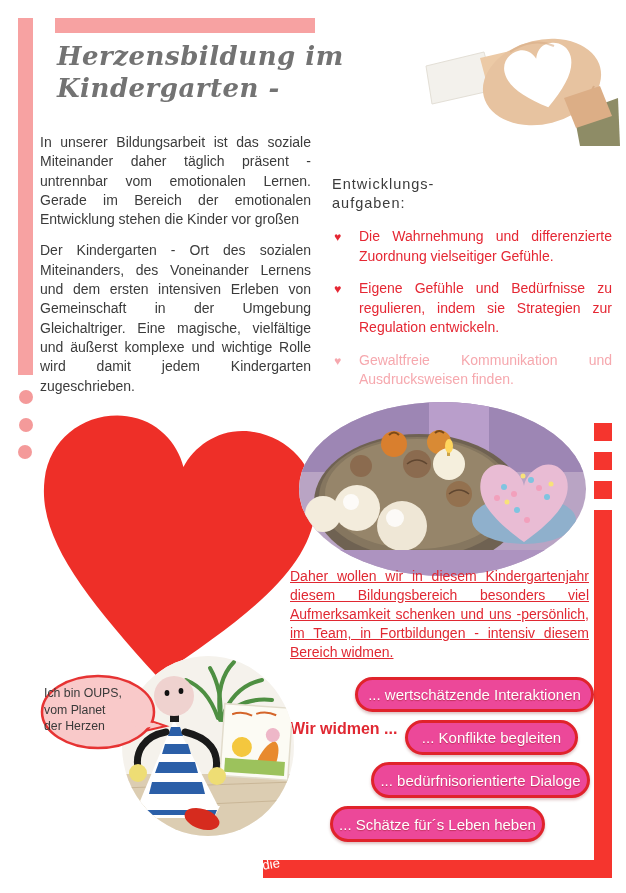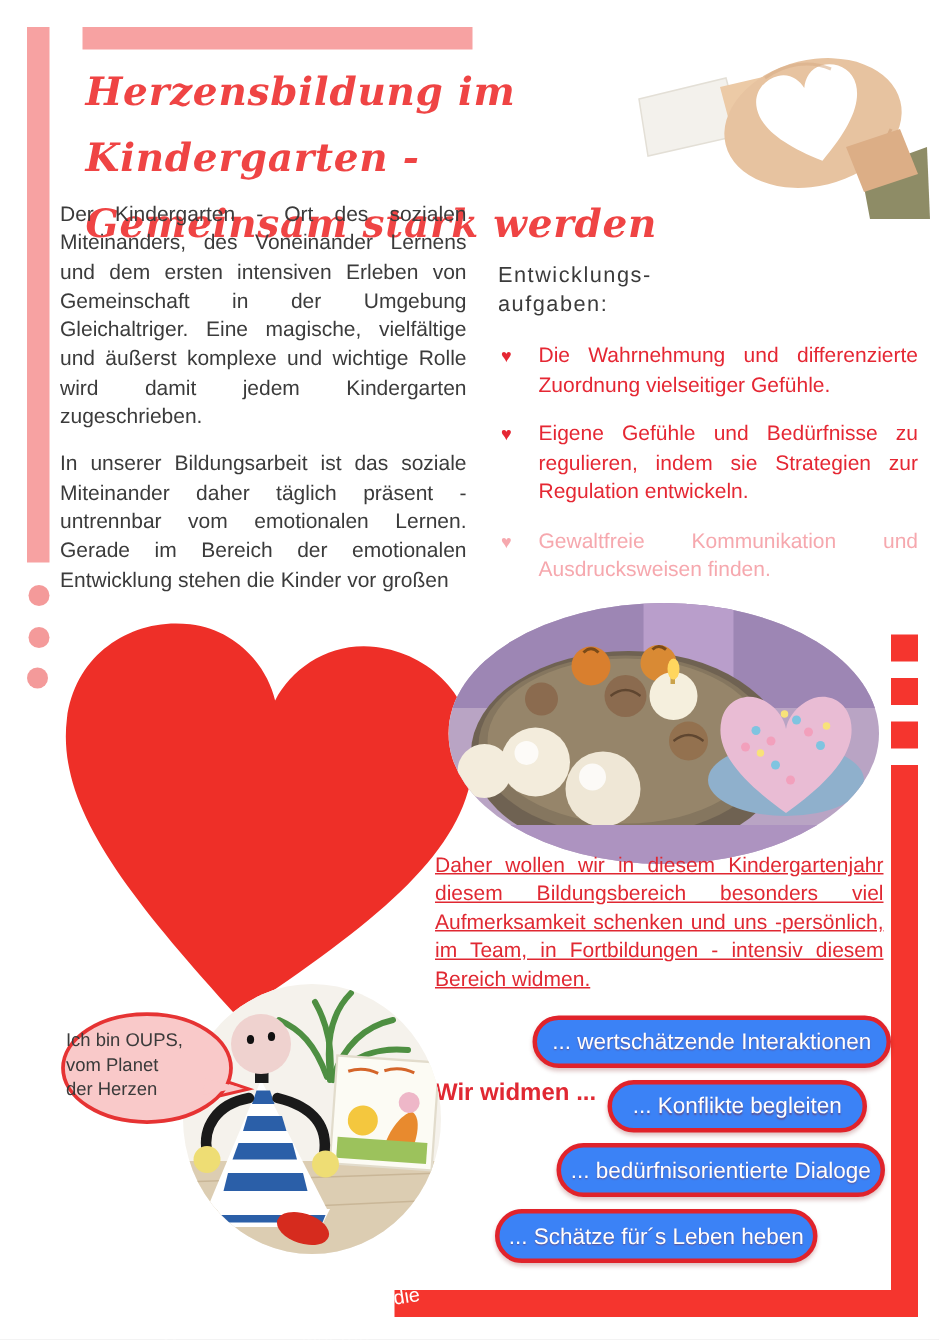--- a/index.html
+++ b/index.html
@@ -9,23 +9,23 @@
   .frame-top{position:absolute;left:55px;top:18px;width:260px;height:15px;background:#f7a2a2;}
   .frame-left{position:absolute;left:18px;top:18px;width:15px;height:357px;background:#f7a2a2;}
   .dot{position:absolute;width:14px;height:14px;border-radius:50%;background:#f49a9a;}
   .dot1{left:19px;top:390px}.dot2{left:19px;top:418px}.dot3{left:18px;top:445px}
   
   .sq{position:absolute;left:594px;width:18px;height:18px;background:#f5352e;}
   .sq1{top:423px}.sq2{top:452px}.sq3{top:481px}
   .bar-right{position:absolute;left:594px;top:510px;width:18px;height:368px;background:#f5352e;}
   .bar-bottom{position:absolute;left:263px;top:860px;width:349px;height:18px;background:#f5352e;}
 
-  .title{position:absolute;left:57px;top:40px;width:400px;color:#ef4444;
+  .title{position:absolute;left:57px;top:40px;width:400px;color:#737373;
          font-family:"DejaVu Serif", serif;font-style:italic;font-weight:bold;
-         font-size:26px;line-height:44px;letter-spacing:.5px;}
+         font-size:26px;line-height:32px;letter-spacing:.5px;}
   
   .hands{position:absolute;right:6px;top:16px;width:196px;height:130px;}
 
   
   .intro{position:absolute;left:40px;top:133px;width:271px;color:#3b3b3b;
          font-size:14px;line-height:19.3px;text-align:justify;}
   .intro p{margin:0 0 12px 0;}
 
   
   .tasks{position:absolute;left:332px;top:131px;width:280px;margin-top:44px;}
@@ -48,21 +48,21 @@
   .photo-oval{position:absolute;left:299px;top:402px;width:287px;height:174px;
               border-radius:50%;overflow:hidden;box-shadow:inset 0 0 20px 16px #ffffff;}
   .photo-oval svg{display:block;}
 
   
   .commit{position:absolute;left:290px;top:567px;width:299px;color:#e02832;
           font-size:14px;line-height:19px;text-align:justify;text-decoration:underline;}
   .lead-in{position:absolute;left:290px;top:720px;color:#e02832;font-size:16px;font-weight:bold;}
 
   .pill{position:absolute;display:flex;align-items:center;justify-content:center;
-        background:#3b82f6;border:3px solid #e0232b;border-radius:19px;color:#ffffff;
+        background:#ec4899;border:3px solid #e0232b;border-radius:19px;color:#ffffff;
         font-size:15px;box-sizing:border-box;box-shadow:0 2px 3px rgba(120,10,10,.25);
         text-shadow:0 1px 1px rgba(140,20,20,.45);white-space:nowrap;}
   .pill1{left:355px;top:677px;width:239px;height:35px;}
   .pill2{left:405px;top:720px;width:173px;height:35px;}
   .pill3{left:371px;top:762px;width:219px;height:36px;}
   .pill4{left:330px;top:806px;width:215px;height:36px;}
 
   
   .photo-doll{position:absolute;left:122px;top:656px;width:172px;height:180px;
               border-radius:50%;overflow:hidden;box-shadow:inset 0 0 16px 13px #ffffff;}
@@ -82,41 +82,40 @@
   <div class="dot dot2"></div>
   <div class="dot dot3"></div>
   <div class="sq sq1"></div>
   <div class="sq sq2"></div>
   <div class="sq sq3"></div>
   <div class="bar-right"></div>
   <div class="bar-bottom"></div>
 
   <div class="title">
     <div>Herzensbildung im Kindergarten -</div>
-    <div>Gemeinsam stark werden</div>
   </div>
 
   <div class="hands">
     <svg width="196" height="130" viewBox="0 0 196 130">
       <polygon points="2,50 60,36 70,74 8,88" fill="#f3f1ec" stroke="#e3dfd6" stroke-width="1"></polygon>
       <polygon points="56,42 108,30 116,56 64,72" fill="#eccaa6"></polygon>
       <g transform="rotate(-14 118 66)">
         <ellipse cx="118" cy="66" rx="60" ry="42" fill="#e7c3a0"></ellipse>
         <path d="M118 92 C96 76 84 62 84 48 C84 37 93 30 103 30 C111 30 116 36 118 42 C120 36 125 30 133 30 C143 30 152 37 152 48 C152 62 140 76 118 92 Z" fill="#ffffff"></path>
       </g>
       <path d="M86 36 C100 26 116 24 130 30" stroke="#d8ae87" stroke-width="2" fill="none" opacity=".6"></path>
       <path d="M150 96 C158 88 166 80 170 70" stroke="#cf9f76" stroke-width="2" fill="none" opacity=".6"></path>
       <polygon points="150,98 194,82 196,130 156,130" fill="#8e8c66"></polygon>
       <polygon points="140,82 176,70 188,100 152,112" fill="#dcae86"></polygon>
     </svg>
   </div>
 
   <div class="intro">
+    <p>In unserer Bildungsarbeit ist das soziale Miteinander daher täglich präsent - untrennbar vom emotionalen Lernen. Gerade im Bereich der emotionalen Entwicklung stehen die Kinder vor großen</p>
     <p>Der Kindergarten - Ort des sozialen Miteinanders, des Voneinander Lernens und dem ersten intensiven Erleben von Gemeinschaft in der Umgebung Gleichaltriger. Eine magische, vielfältige und äußerst komplexe und wichtige Rolle wird damit jedem Kindergarten zugeschrieben.</p>
-    <p>In unserer Bildungsarbeit ist das soziale Miteinander daher täglich präsent - untrennbar vom emotionalen Lernen. Gerade im Bereich der emotionalen Entwicklung stehen die Kinder vor großen</p>
   </div>
 
   <div class="tasks">
     <h3><span>Entwicklungs-</span><br>
     <span>aufgaben:</span></h3>
     <ul>
       <li class="li-red">
         <span class="hb">♥</span>
         <span>Die Wahrnehmung und differenzierte Zuordnung vielseitiger Gefühle.</span></li>
       <li class="li-pink">

